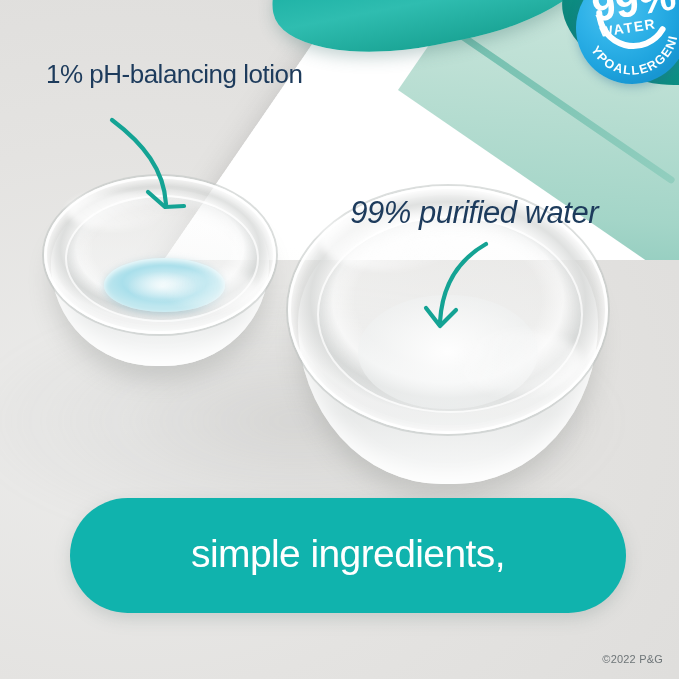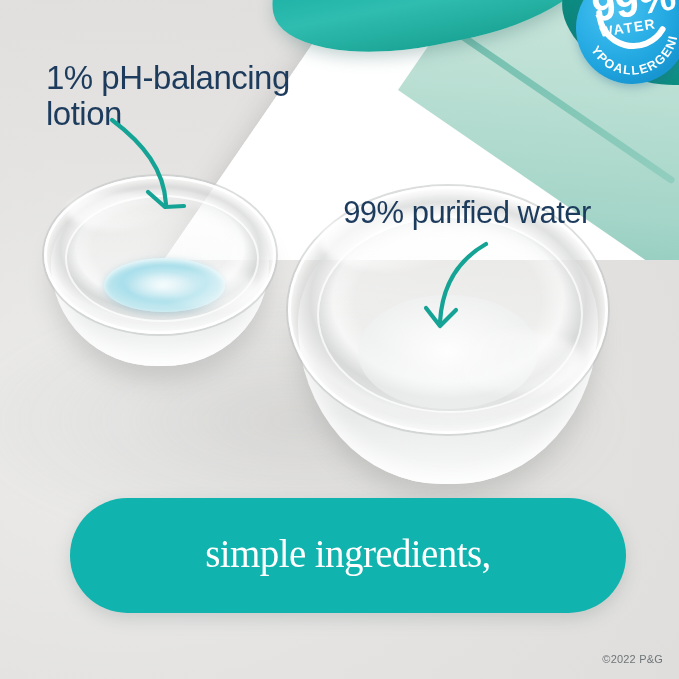--- a/index.html
+++ b/index.html
@@ -177,22 +177,22 @@
   }
 
   
   .lbl {
     position: absolute;
     color: #1d3b5c;
     font-weight: 400;
     line-height: 1.1;
     letter-spacing: -.5px;
   }
-  .lbl-lotion { left: 46px; top: 60px; font-size: 33px; width: 310px; }
-  .lbl-water  { left: 336px; top: 196px; font-size: 31px; width: 262px; text-align: center; }
+  .lbl-lotion { left: 46px; top: 60px; font-size: 26px; width: 310px; }
+  .lbl-water  { left: 336px; top: 196px; font-size: 31px; width: 262px; text-align: right; font-style: italic; }
 
   
   .arrow { position: absolute; overflow: visible; }
   .arrow-l { left: 108px; top: 118px; width: 110px; height: 115px; }
   .arrow-r { left: 404px; top: 240px; width: 100px; height: 105px; }
 
   
   .banner {
     position: absolute;
     left: 70px; top: 498px;
@@ -204,21 +204,20 @@
     align-items: center;
     justify-content: center;
   }
   .banner-text {
     color: #ffffff;
     font-size: 39px;
     line-height: 1.04;
     text-align: center;
     letter-spacing: -.6px;
     padding-bottom: 2px;
-    font-family: Liberation Serif, serif;
   }
   .banner-text span { display: block; }
 
   
   .copyright {
     position: absolute;
     right: 16px; bottom: 14px;
     font-size: 11px;
     color: #6e7578;
     letter-spacing: .2px;

